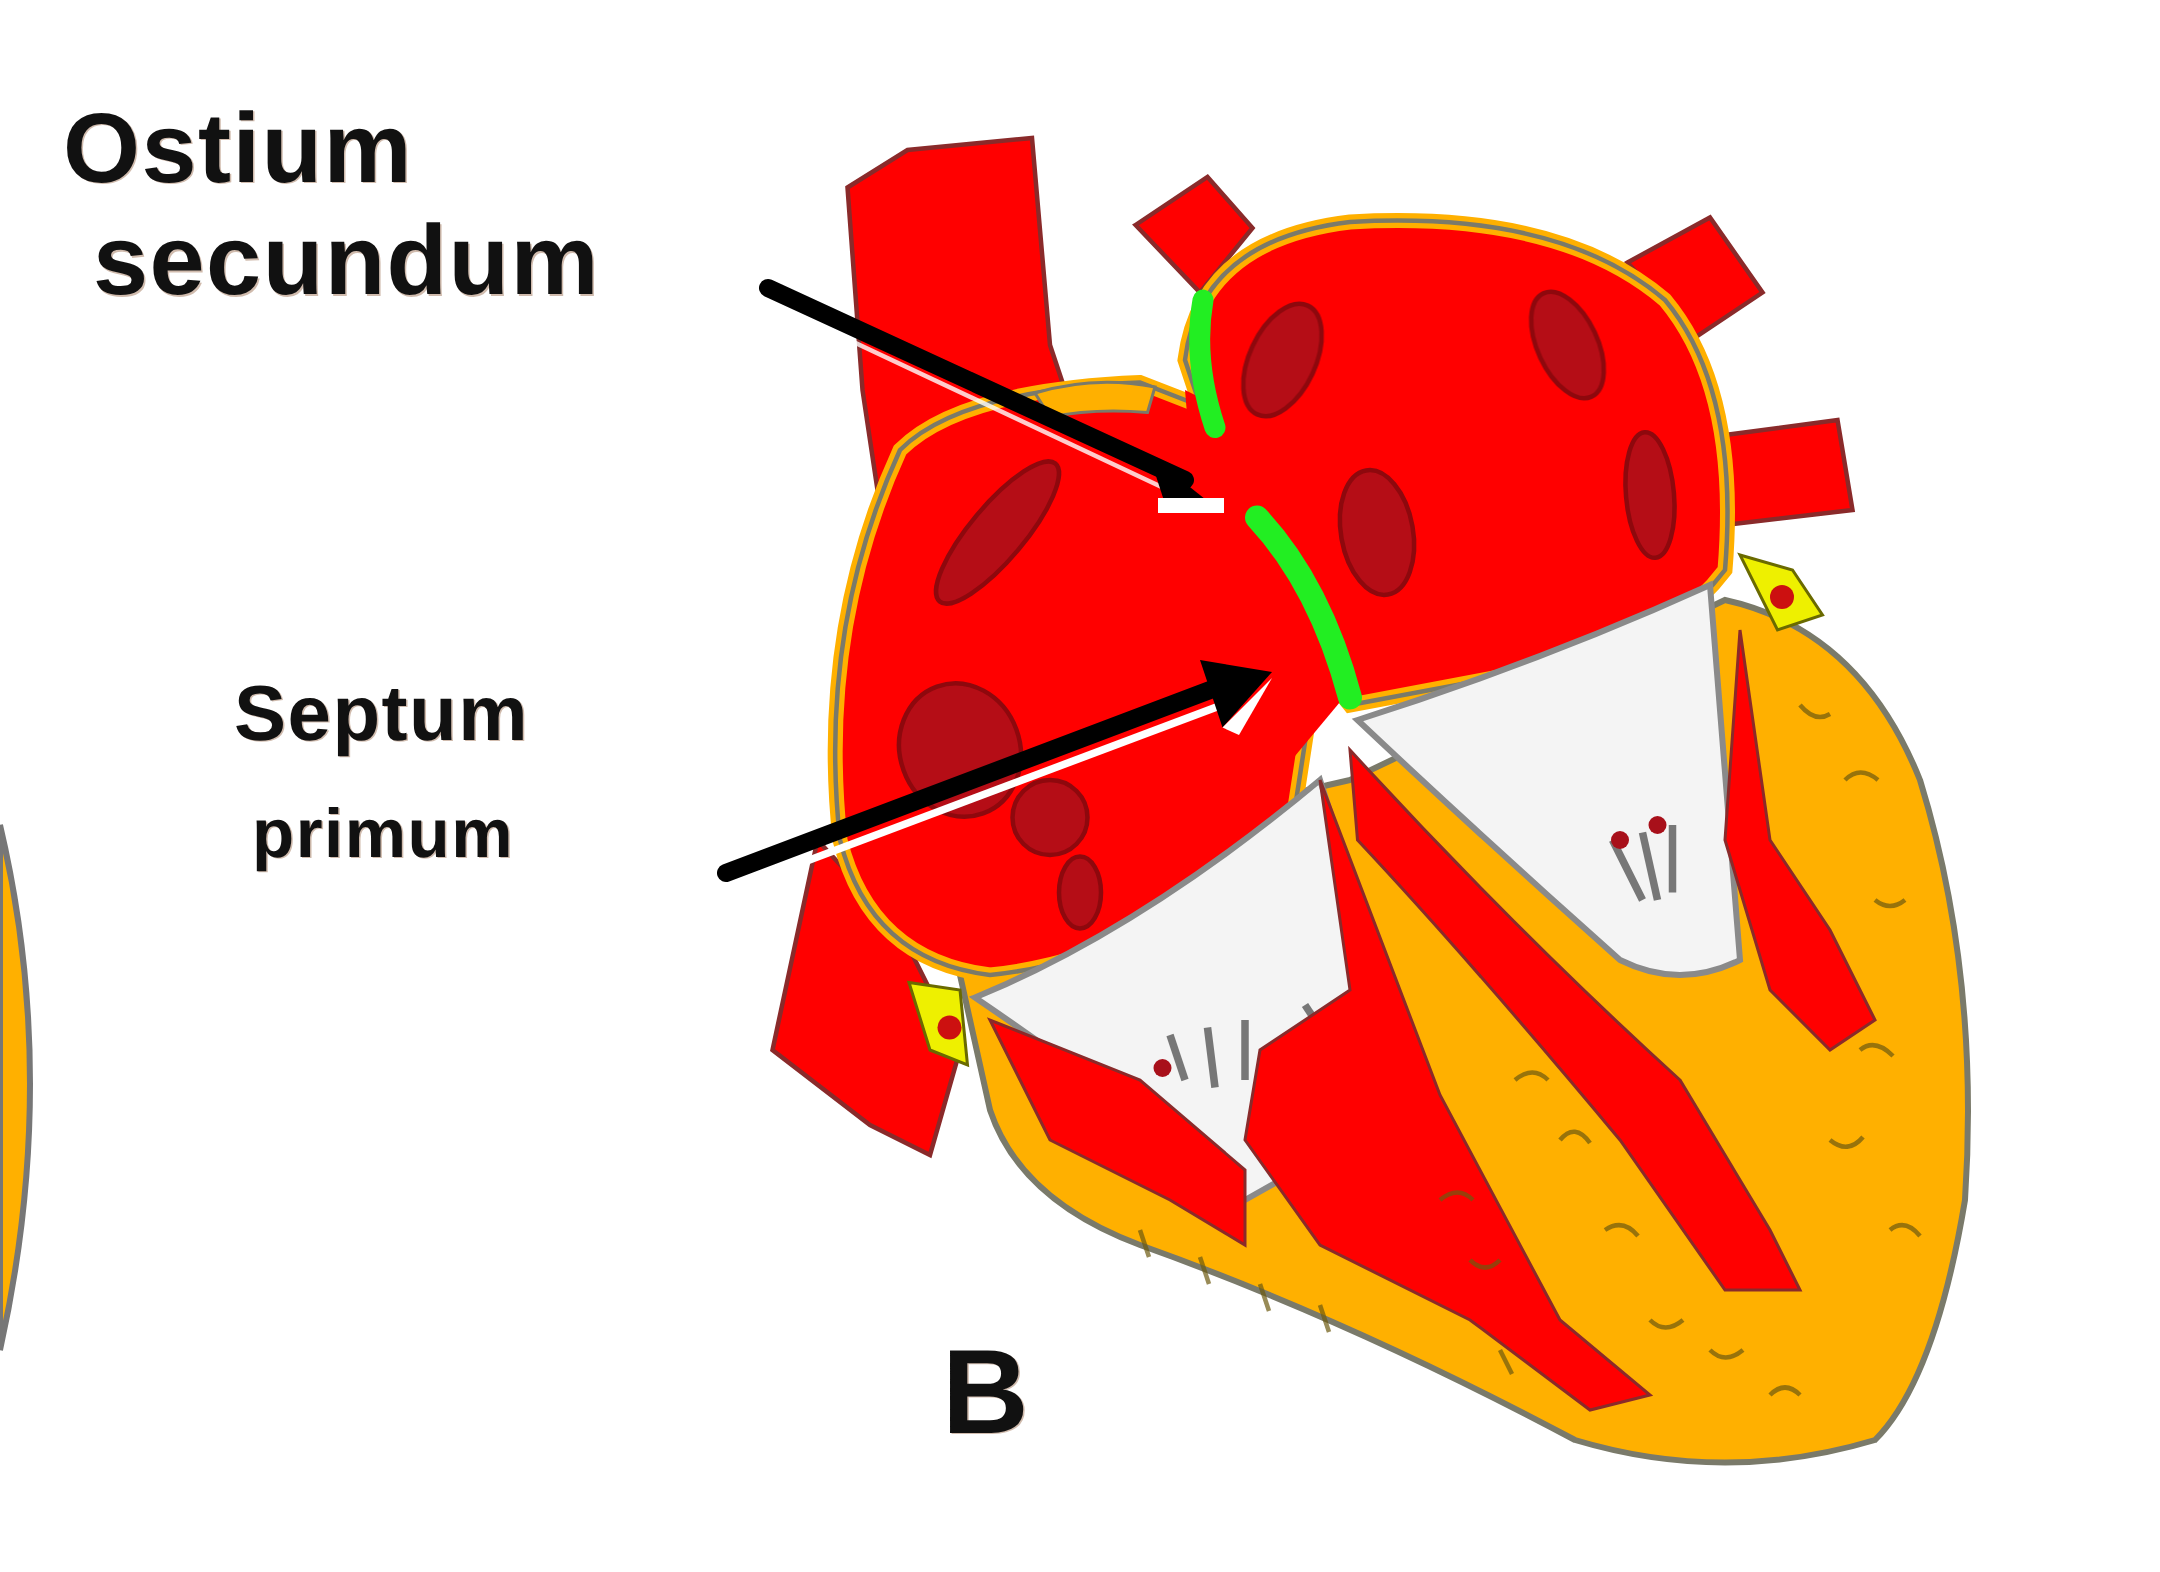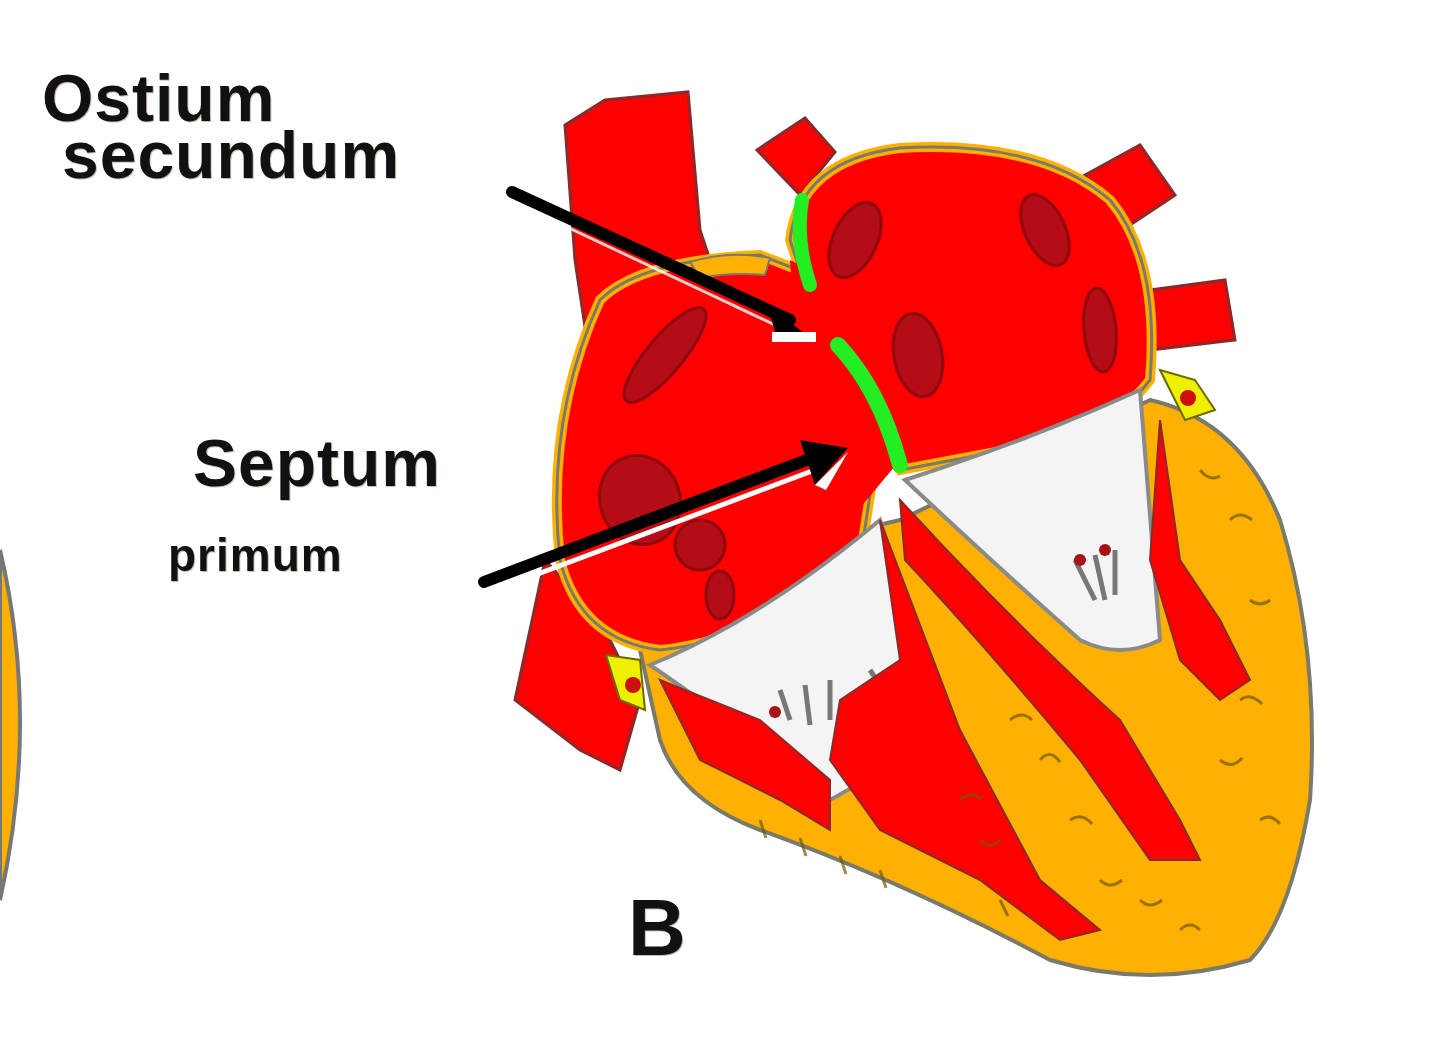--- a/index.html
+++ b/index.html
@@ -2,22 +2,22 @@
 <html><head>
 <meta charset="utf-8">
 <style>
   html, body { margin: 0; padding: 0; background: #ffffff; }
   body { width: 1440px; height: 1048px; position: relative; overflow: hidden;
          font-family: "Liberation Sans", sans-serif; }
   .label { position: absolute; font-weight: bold; color: #111111;
            font-family: "Liberation Sans", sans-serif; line-height: 1; white-space: nowrap;
            text-shadow: 1px 1px 0 rgba(120,60,20,0.35); }
   #lbl-ostium-1 { left: 42px; top: 36px; font-size: 66px; letter-spacing: 1px; margin-top: 29px; }
-  #lbl-ostium-2 { left: 62px; top: 122px; font-size: 66px; letter-spacing: 1px; }
-  #lbl-septum-1 { left: 156px; top: 430px; font-size: 66px; letter-spacing: 1px; margin-left: 37px; }
+  #lbl-ostium-2 { left: 62px; top: 140px; font-size: 66px; letter-spacing: 1px; }
+  #lbl-septum-1 { left: 156px; top: 450px; font-size: 52px; letter-spacing: 1px; }
   #lbl-septum-2 { left: 168px; top: 532px; font-size: 46px; letter-spacing: 1px; }
   #lbl-panel { left: 628px; top: 888px; font-size: 80px; }
   svg#diagram { position: absolute; left: 0; top: 0; }
 </style>
 </head>
 <body>
 
 <svg id="diagram" width="1440" height="1048" viewBox="0 0 1440 1048" xmlns="http://www.w3.org/2000/svg">
 
   <path d="M0,550 Q40,720 0,900 Z" fill="#ffb000" stroke="#777" stroke-width="4"></path>

